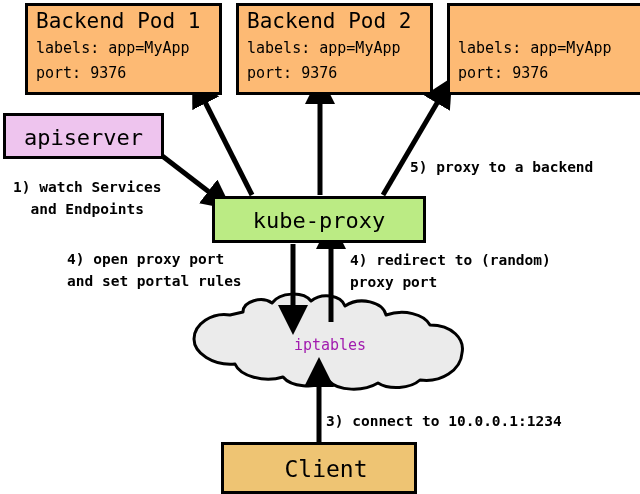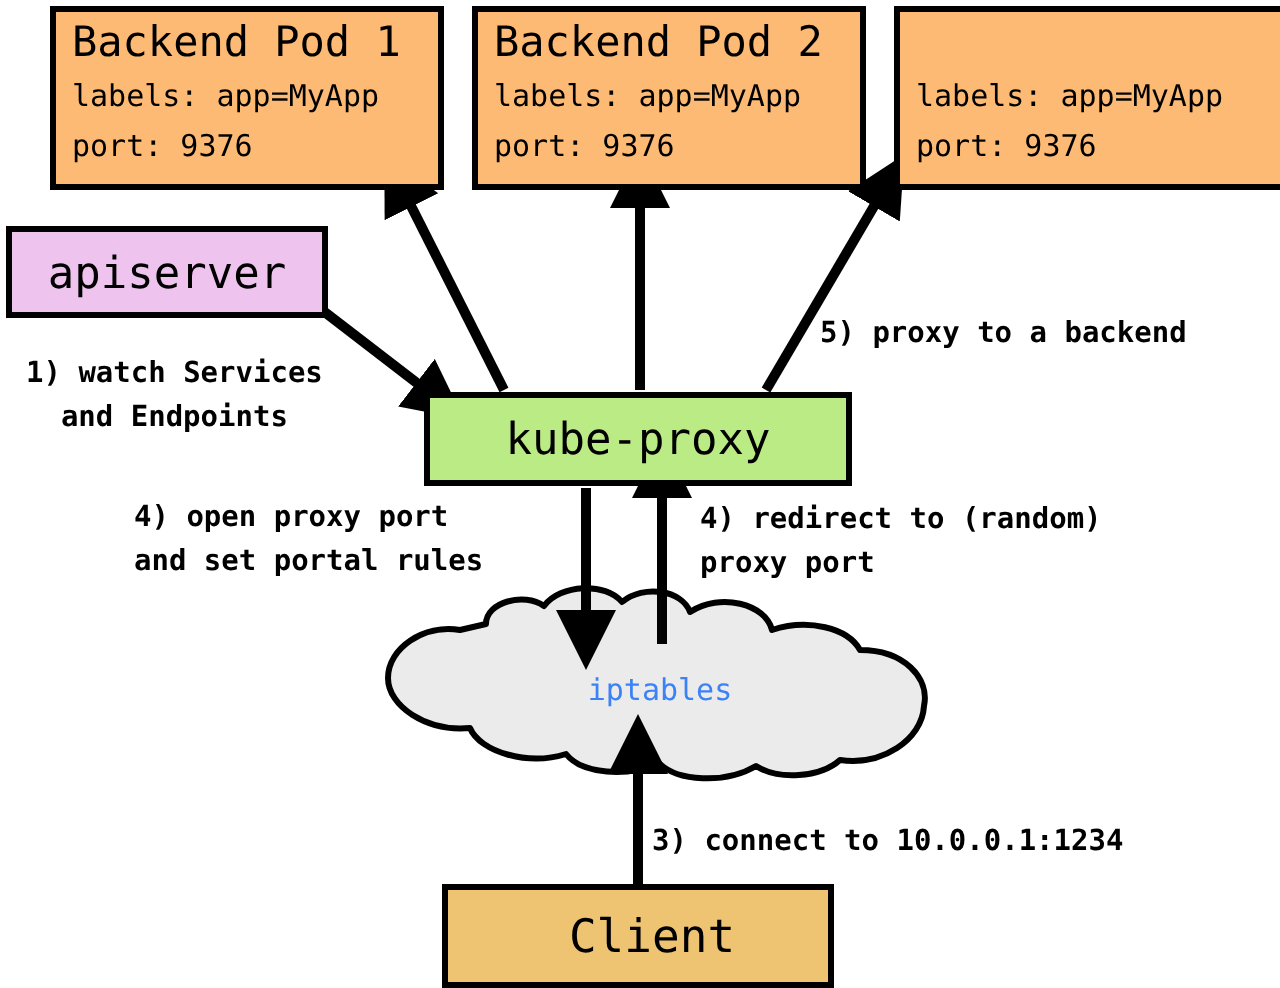--- a/index.html
+++ b/index.html
@@ -55,21 +55,21 @@
   }
   #client .lbl{
     position:absolute;left:14px;right:0;top:11px;text-align:center;
     font-size:23px;color:#000;
   }
 
   .cloud-label{
     position:absolute;
     left:250px;top:336px;width:160px;
     text-align:center;
-    font-size:15px;color:#3b82f6;
+    font-size:15px;color:#a21caf;
     z-index:4;
   }
 
   .note{
     position:absolute;
     font-family:"DejaVu Sans Mono","Liberation Mono",monospace;
     font-weight:bold;
     font-size:14.5px;
     line-height:22px;
     color:#000;

